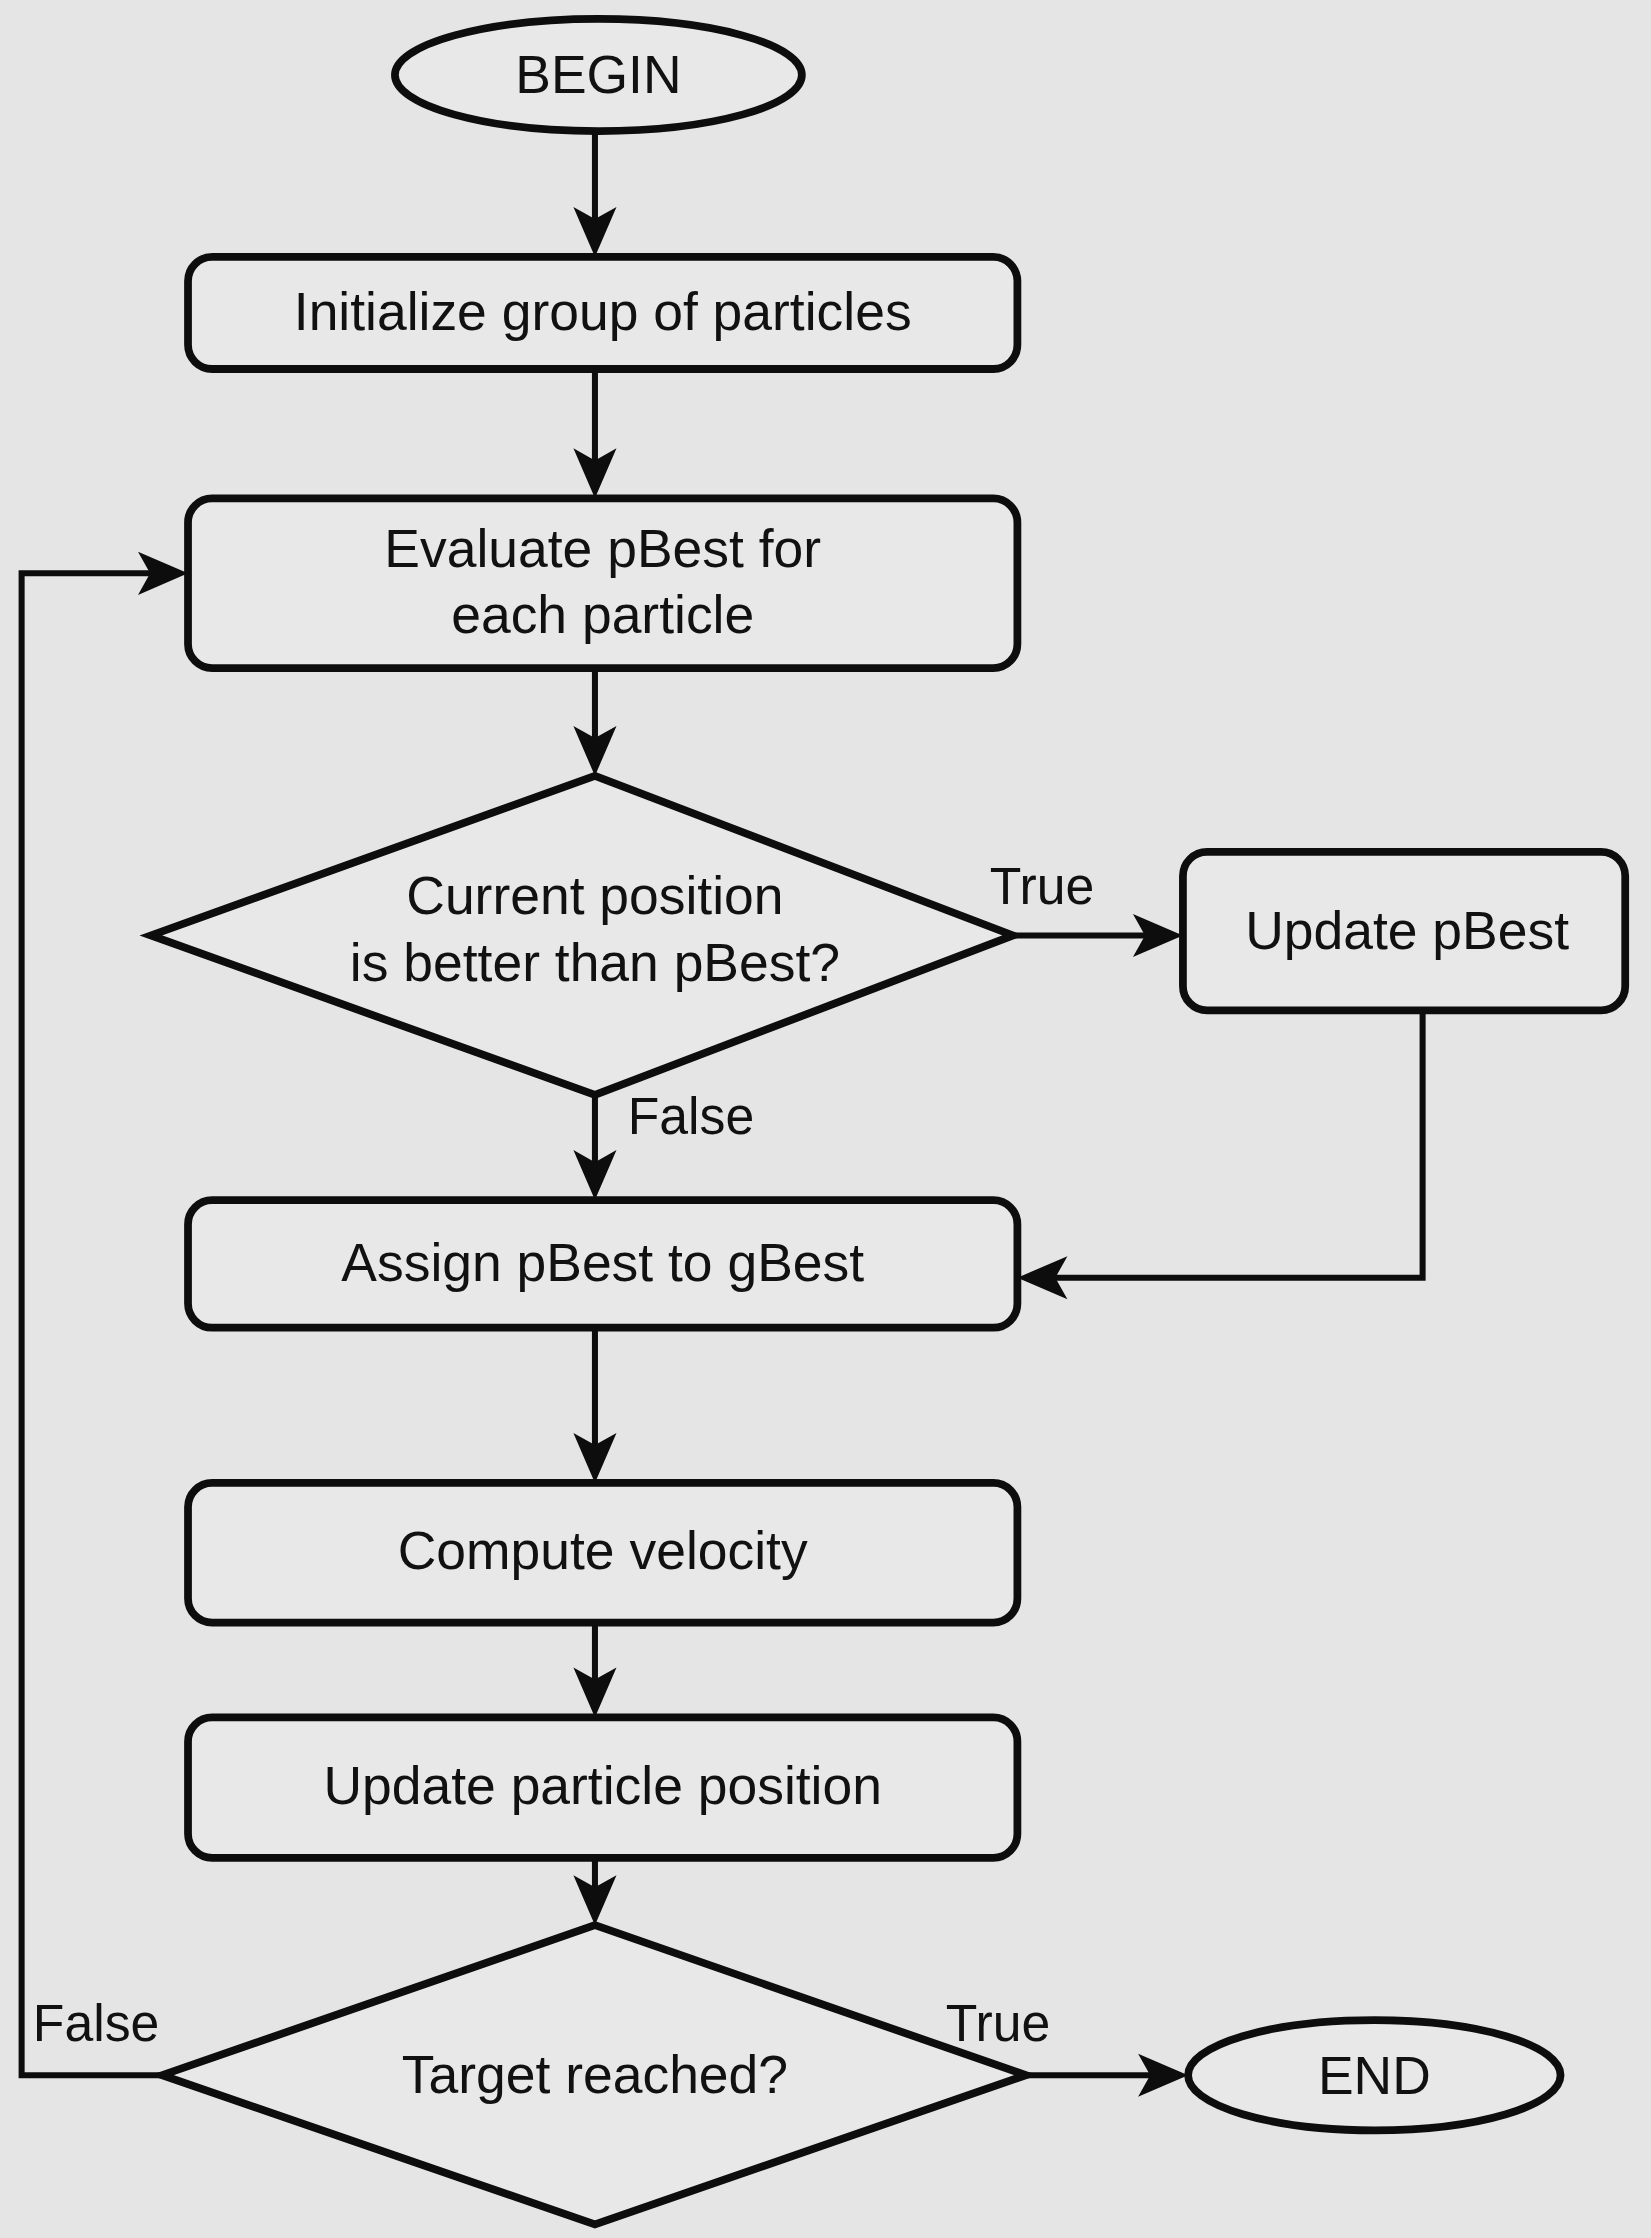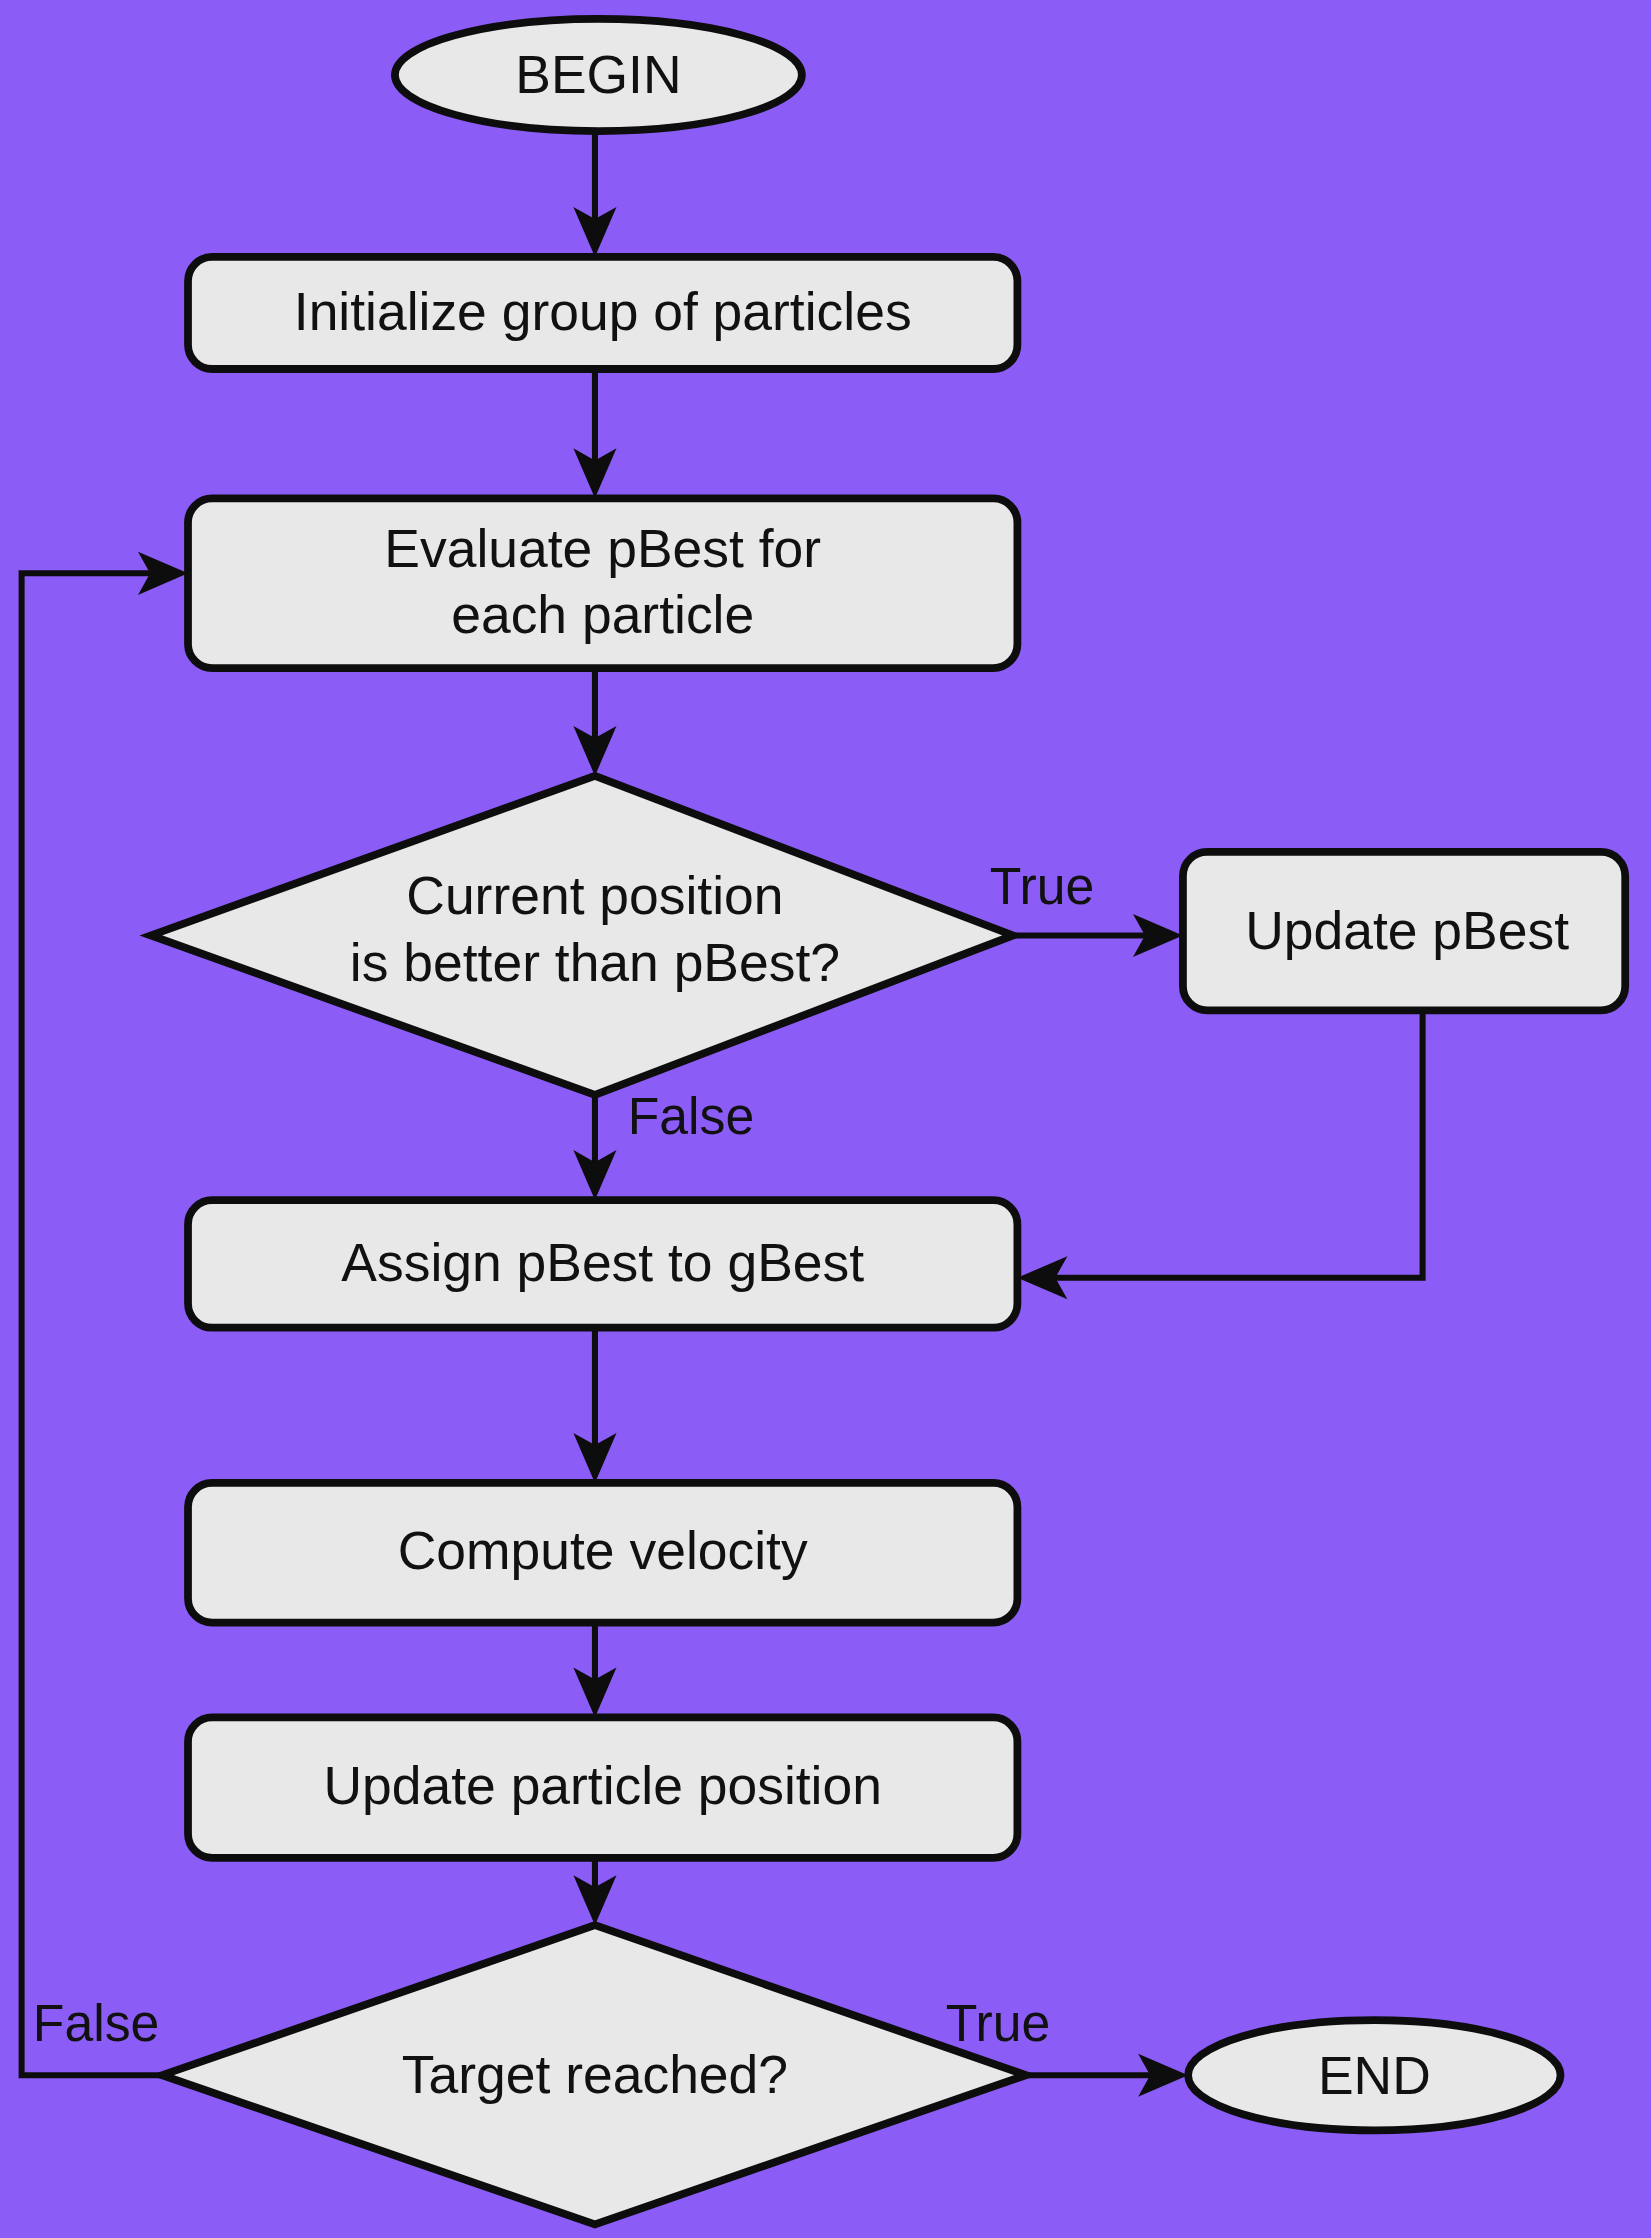--- a/index.html
+++ b/index.html
@@ -8,21 +8,21 @@
     padding: 0;
     background: #ffffff;
   }
   body {
     font-family: "Liberation Sans", sans-serif;
   }
   #stage {
     position: relative;
     width: 1652px;
     height: 2239px;
-    background: #8b5cf6;
+    background: #e5e5e5;
     overflow: hidden;
   }
   #flow-svg {
     position: absolute;
     top: 0;
     left: 0;
     width: 1652px;
     height: 2239px;
     display: block;
   }

